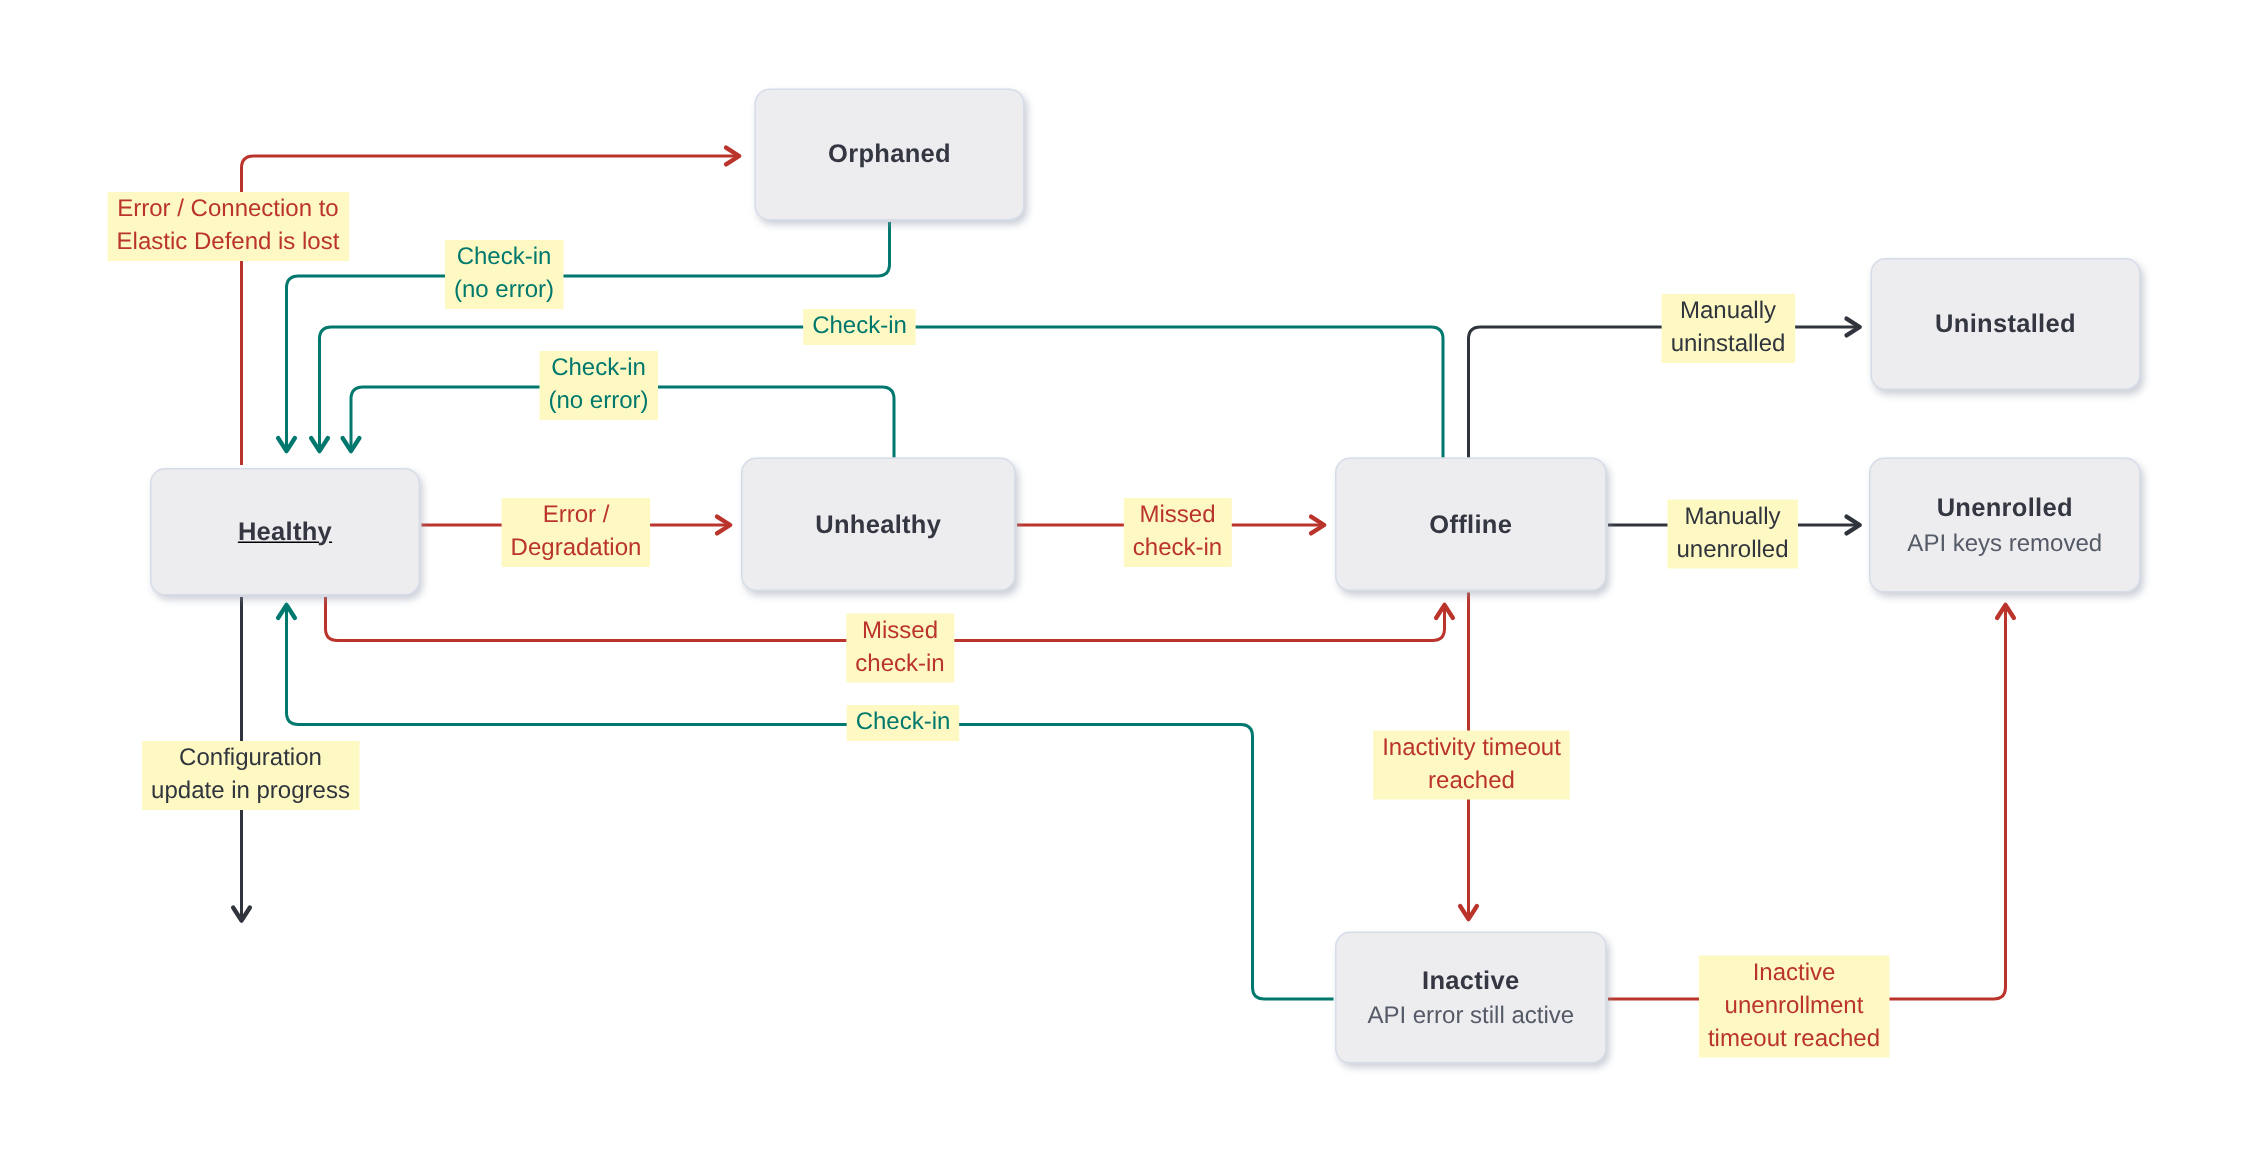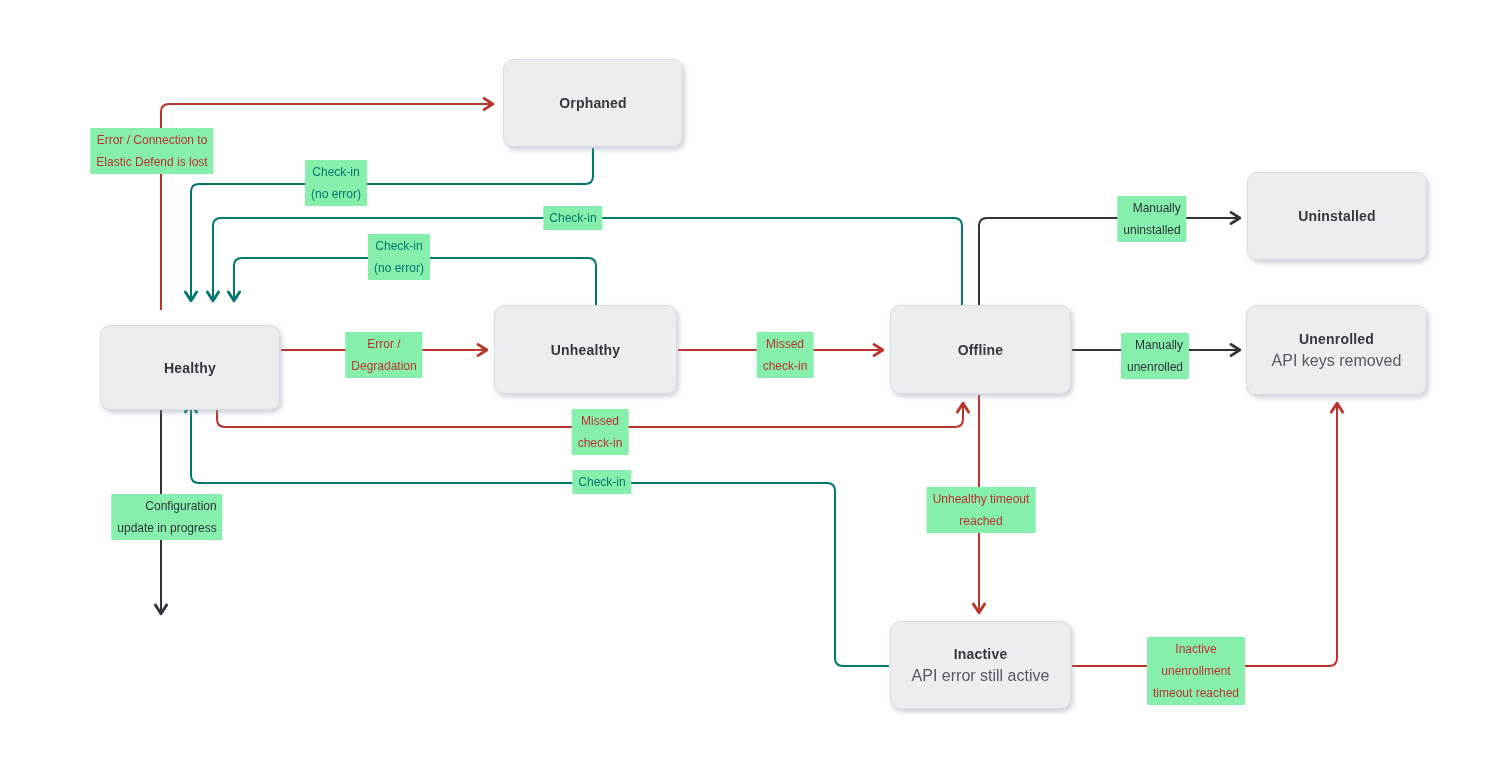--- a/index.html
+++ b/index.html
@@ -24,41 +24,41 @@
     border:1.5px solid var(--node-border);
     border-radius:10px;
     box-shadow:2px 3px 5px rgba(145,155,170,0.45);
     display:flex;flex-direction:column;align-items:center;justify-content:center;
     gap:5px;
     box-sizing:border-box;
   }
   .node-title{
     color:var(--node-title);
     font-weight:bold;
-    font-size:14px;
+    font-size:17px;
     letter-spacing:0.2px;
   }
   .node-subtitle{
     color:var(--node-subtitle);
     font-size:16px;
     text-align:center;
   }
   .edge-label{
     position:absolute;
     transform:translate(-50%,-50%);
-    background:#86efac;
+    background:#fef9c3;
     padding:1px 6px;
-    font-size:12px;
+    font-size:16px;
     line-height:22px;
     text-align:center;
     white-space:pre-line;
   }
   .lbl-red{color:var(--red);}
   .lbl-teal{color:var(--teal);}
-  .lbl-dark{color:var(--dark);text-align:right;}
+  .lbl-dark{color:var(--dark);}
 </style>
 </head>
 <body>
 
 <div class="canvas">
 
   <svg class="edges" width="1494" height="769" viewBox="0 0 1494 769">
     <defs>
       <marker id="arr-red" viewBox="0 0 10 10" refX="7" refY="5" markerWidth="8" markerHeight="8" orient="auto">
         <path class="mk-red" d="M2,1.5 L7.5,5 L2,8.5" stroke-width="1.8" stroke-linecap="round" stroke-linejoin="round"></path>
@@ -111,40 +111,40 @@
 check-in</div>
   <div class="edge-label lbl-dark" style="left:1152px;top:219px;">Manually
 uninstalled</div>
   <div class="edge-label lbl-dark" style="left:1155px;top:356px;">Manually
 unenrolled</div>
   <div class="edge-label lbl-red" style="left:600px;top:432px;">Missed
 check-in</div>
   <div class="edge-label lbl-teal" style="left:602px;top:482px;">Check-in</div>
   <div class="edge-label lbl-dark" style="left:155px;top:517px;margin-left:12px;">Configuration
 update in progress</div>
-  <div class="edge-label lbl-red" style="left:981px;top:510px;">Unhealthy timeout
+  <div class="edge-label lbl-red" style="left:981px;top:510px;">Inactivity timeout
 reached</div>
   <div class="edge-label lbl-red" style="left:1196px;top:671px;">Inactive
 unenrollment
 timeout reached</div>
 
   <div class="node" style="left:503px;top:59px;width:180px;height:88px;">
     <div class="node-title">Orphaned</div>
   </div>
 
   <div class="node" style="left:1247px;top:172px;width:180px;height:88px;">
     <div class="node-title">Uninstalled</div>
   </div>
 
   <div class="node" style="left:1246px;top:305px;width:181px;height:90px;">
     <div class="node-title">Unenrolled</div>
     <div class="node-subtitle">API keys removed</div>
   </div>
 
-  <div class="node" style="left:100px;top:325px;width:180px;height:85px;">
+  <div class="node" style="left:100px;top:312px;width:180px;height:85px;text-decoration:underline;">
     <div class="node-title">Healthy</div>
   </div>
 
   <div class="node" style="left:890px;top:305px;width:181px;height:89px;">
     <div class="node-title">Offline</div>
   </div>
 
   <div class="node" style="left:494px;top:305px;width:183px;height:89px;">
     <div class="node-title">Unhealthy</div>
   </div>

